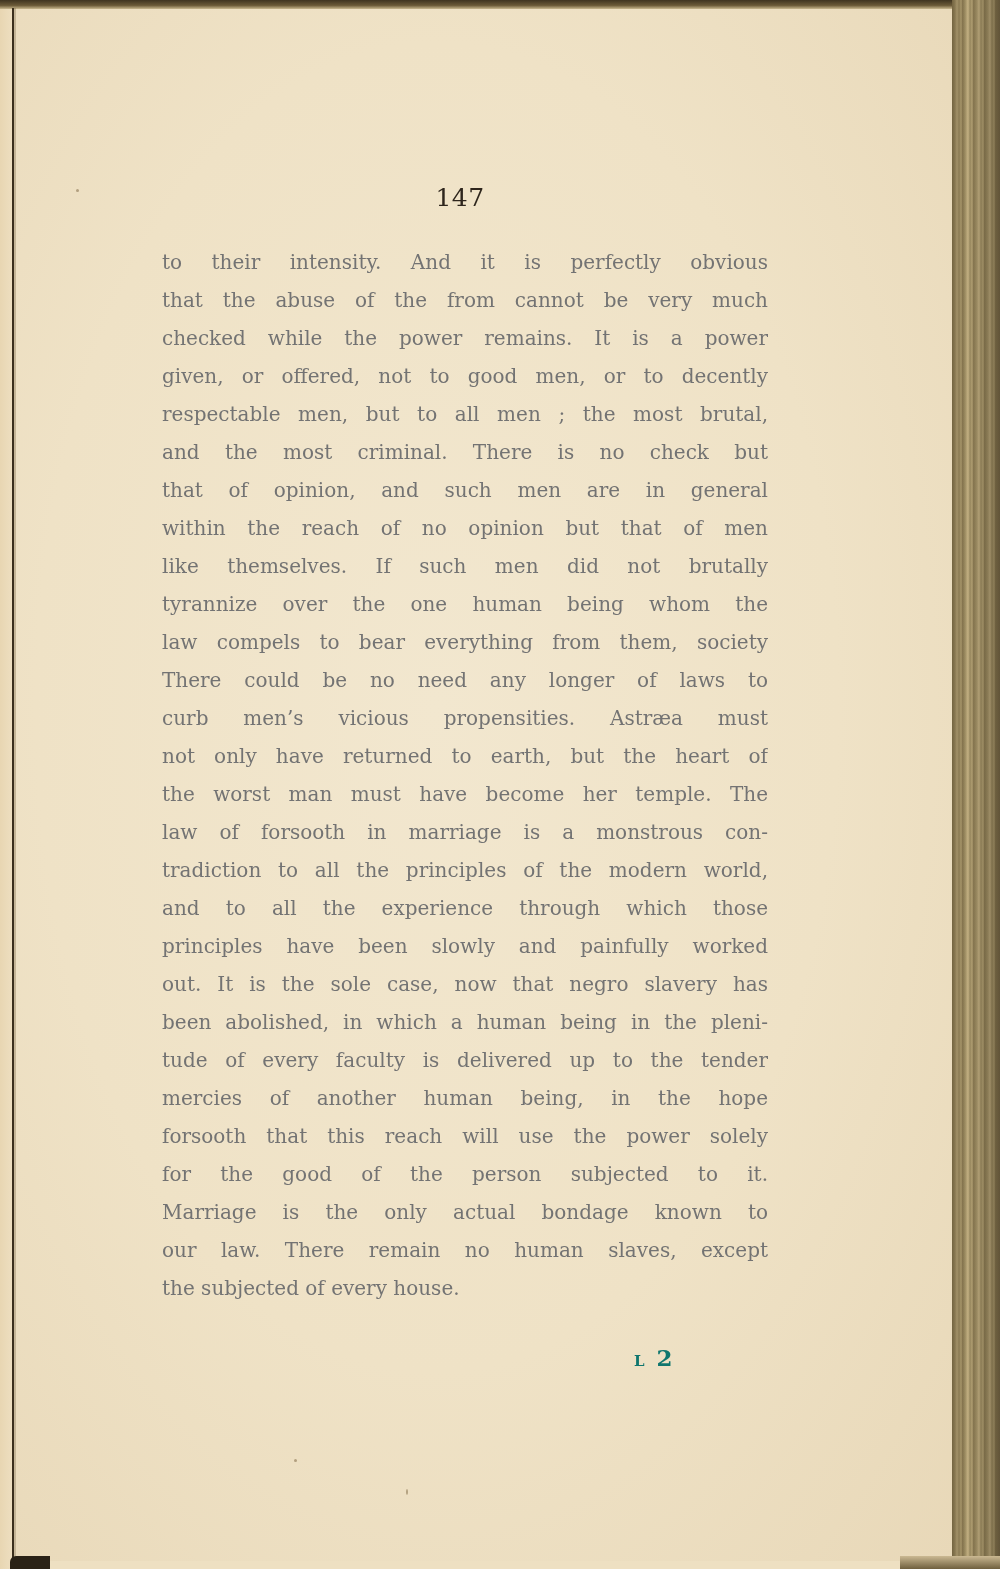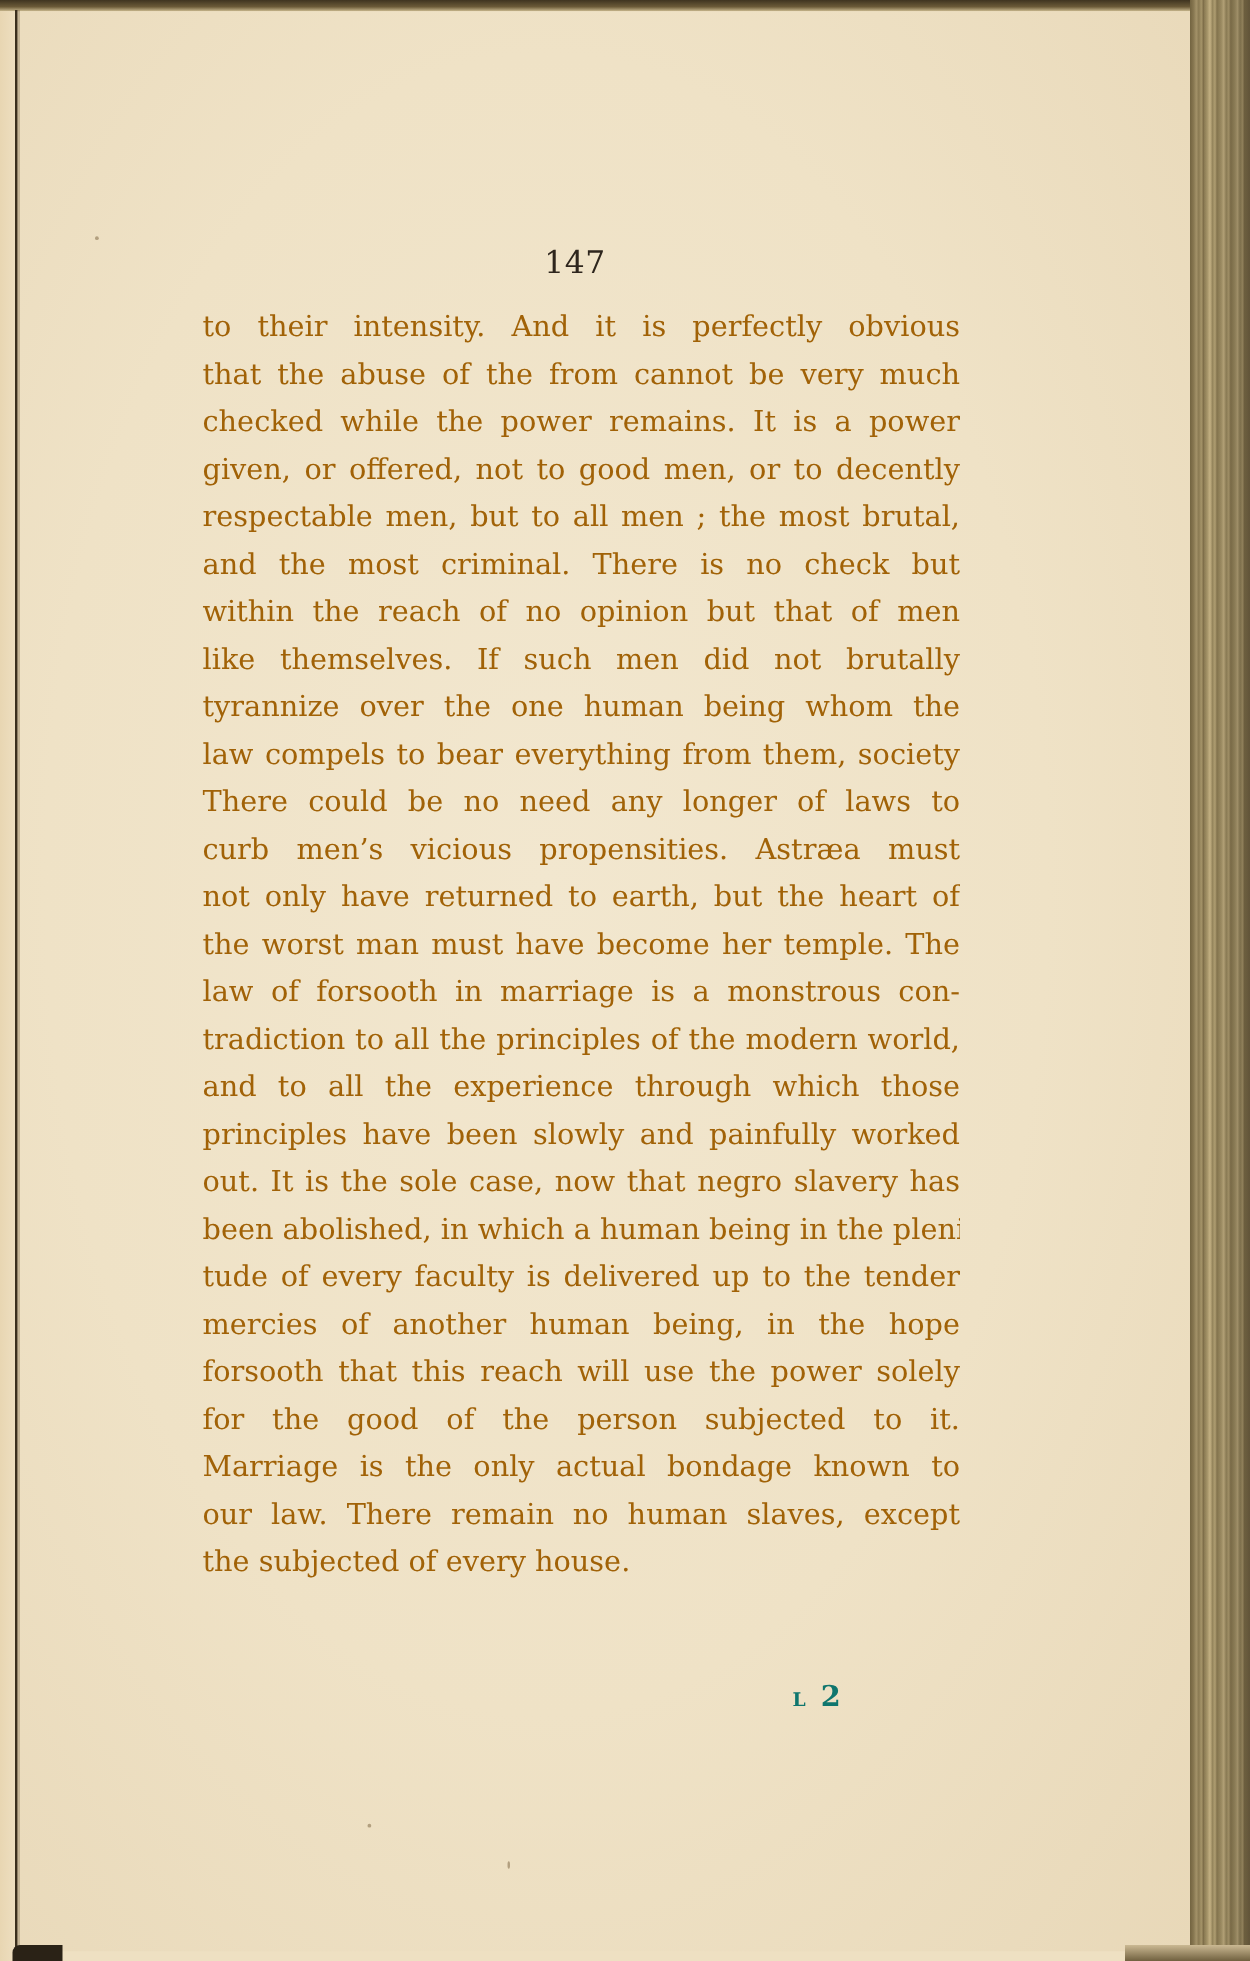--- a/index.html
+++ b/index.html
@@ -77,33 +77,33 @@
     .bottom-edge {
       position: absolute;
       left: 900px; top: 1556px;
       width: 100px; height: 13px;
       background: linear-gradient(#cbb993, #6f5f3e);
     }
 
     .page-number {
       position: absolute;
       left: 0; width: 920px;
-      top: 195px;
+      top: 183px;
       text-align: center;
       font-size: 25px;
       color: #2e261d;
       letter-spacing: 0.5px;
     }
     .text-block {
       position: absolute;
       left: 162px;
       top: 243px;
       width: 606px;
-      color: #a16207;
-      font-size: 23px;
+      color: #737373;
+      font-size: 20px;
       line-height: 38px;
     }
     .line {
       display: block;
       height: 38px;
       white-space: nowrap;
       text-align: justify;
       text-align-last: justify;
       overflow: hidden;
     }
@@ -152,20 +152,21 @@
 
   <div class="page-number">147</div>
 
   <div class="text-block">
     <span class="line">to their intensity.  And it is perfectly obvious</span>
     <span class="line">that the abuse of the from cannot be very much</span>
     <span class="line">checked while the power remains.  It is a power</span>
     <span class="line">given, or offered, not to good men, or to decently</span>
     <span class="line">respectable men, but to all men ; the most brutal,</span>
     <span class="line">and the most criminal.  There is no check but</span>
+    <span class="line">that of opinion, and such men are in general</span>
     <span class="line">within the reach of no opinion but that of men</span>
     <span class="line">like themselves.  If such men did not brutally</span>
     <span class="line">tyrannize over the one human being whom the</span>
     <span class="line">law compels to bear everything from them, society</span>
     <span class="line">There could be no need any longer of laws to</span>
     <span class="line">curb men’s vicious propensities.  Astræa must</span>
     <span class="line">not only have returned to earth, but the heart of</span>
     <span class="line">the worst man must have become her temple.  The</span>
     <span class="line">law of forsooth in marriage is a monstrous con-</span>
     <span class="line">tradiction to all the principles of the modern world,</span>

